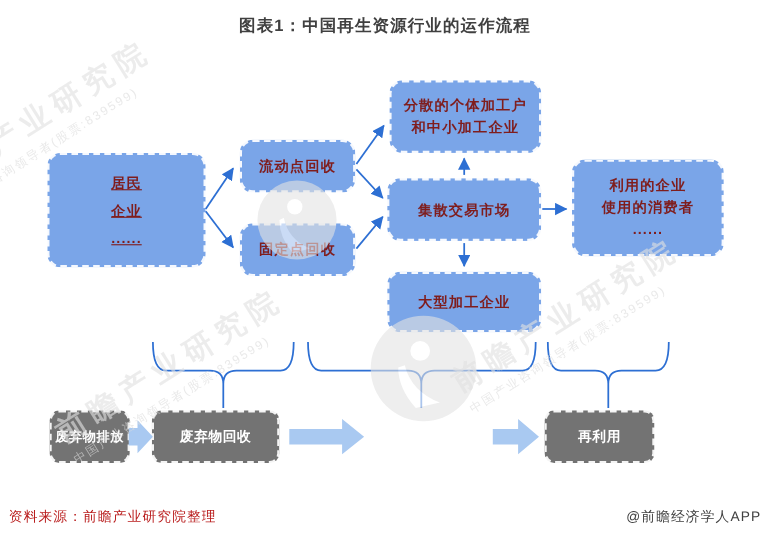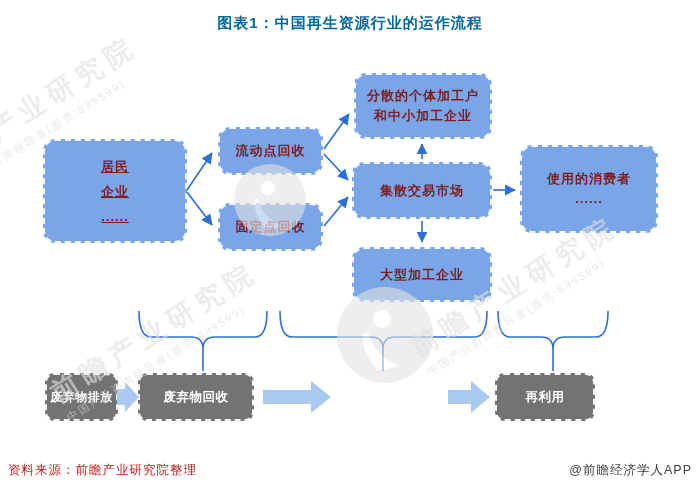--- a/index.html
+++ b/index.html
@@ -1,21 +1,21 @@
 <!DOCTYPE html>
 <html><head>
 <meta charset="utf-8">
 <style>
   * { margin:0; padding:0; box-sizing:border-box; }
   html,body { background:#ffffff; }
   body { font-family:"Liberation Sans","DejaVu Sans",sans-serif; }
   .stage-wrap { position:relative; width:700px; height:495px; background:#ffffff; overflow:hidden; }
 
   .title { position:absolute; top:14px; left:0; width:700px; text-align:center;
-           font-size:15px; font-weight:bold; color:#0369a1; letter-spacing:1px; }
+           font-size:15px; font-weight:bold; color:#404040; letter-spacing:1px; }
 
   
   .fbox { position:absolute; display:flex; flex-direction:column; align-items:center; justify-content:center;
           background:#7aa5e8; border:2px dashed rgba(255,255,255,0.92); border-radius:12px;
           color:#7f1d1d; font-weight:bold; font-size:13px; text-align:center; z-index:2; }
   .fbox .ln { line-height:24px; letter-spacing:1px; }
   .fbox.small .ln { line-height:20px; }
 
   .dbox { position:absolute; top:373px; height:48px; display:flex; align-items:center; justify-content:center;
           background:#737373; border:2px dashed rgba(255,255,255,0.92); border-radius:9px;
@@ -77,20 +77,21 @@
 
   <div class="fbox b-market">
     <div class="ln">集散交易市场</div>
   </div>
 
   <div class="fbox b-large">
     <div class="ln">大型加工企业</div>
   </div>
 
   <div class="fbox small b-users">
+    <div class="ln">利用的企业</div>
     <div class="ln">使用的消费者</div>
     <div class="ln">......</div>
   </div>
 
   <div class="dbox d1">
     <span>废弃物排放</span>
   </div>
   <div class="dbox d2">
     <span>废弃物回收</span>
   </div>

